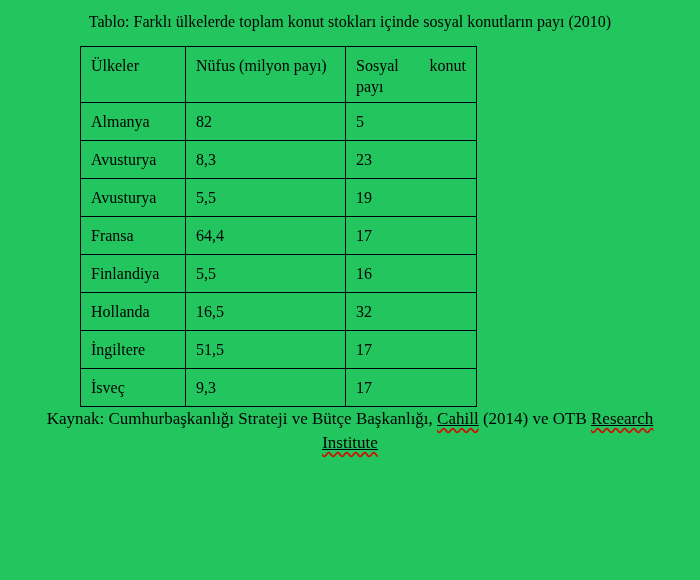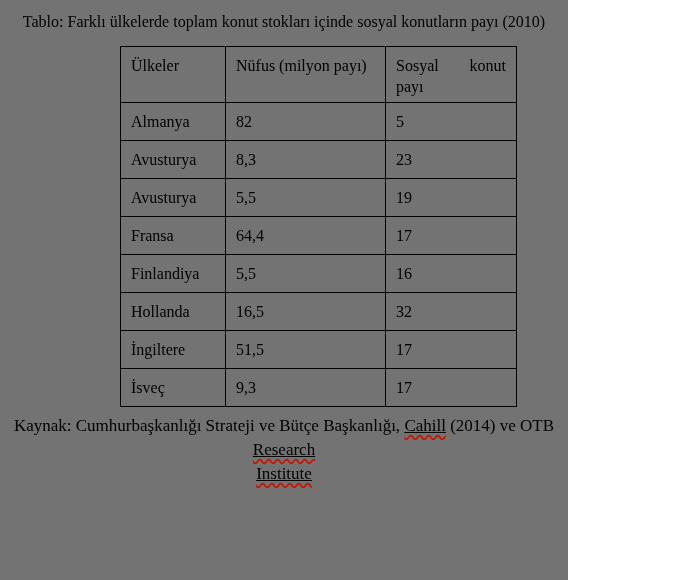--- a/index.html
+++ b/index.html
@@ -1,36 +1,36 @@
 <!DOCTYPE html>
 <html><head>
 <meta charset="utf-8">
 <style>
   * { margin: 0; padding: 0; box-sizing: border-box; }
   html, body { background: #ffffff; }
   .page {
     position: relative;
-    width: 568px;
+    width: 700px;
     height: 580px;
-    background: #737373;
+    background: #22c55e;
     color: #000000;
     font-family: "Liberation Serif", "DejaVu Serif", serif;
     overflow: hidden;
   }
   .doc-title {
     padding-top: 12px;
     text-align: center;
     font-size: 16px;
     line-height: 1.25;
   }
   table.data-table {
     border-collapse: collapse;
     table-layout: fixed;
     width: 396px;
-    margin: 14px 0 0 120px;
+    margin: 14px 0 0 80px;
     border-radius: 14px;
   }
   table.data-table col.c1 { width: 105px; }
   table.data-table col.c2 { width: 160px; }
   table.data-table col.c3 { width: 131px; }
   table.data-table th,
   table.data-table td {
     border: 1.5px solid #000000;
     font-size: 16px;
     font-weight: normal;
@@ -45,21 +45,20 @@
     line-height: 21px;
   }
   table.data-table tbody tr { height: 38px; }
   table.data-table tbody td { vertical-align: middle; }
   .justify-line {
     display: flex;
     justify-content: space-between;
     width: 100%;
   }
   .source-note {
-    margin-top: 7px;
     text-align: center;
     font-size: 17px;
     line-height: 24px;
   }
   .u-solid { text-decoration: underline solid #000000; }
   .u-wavy {
     text-decoration: underline wavy #cc1100;
     text-decoration-skip-ink: none;
     text-underline-offset: 3px;
   }

